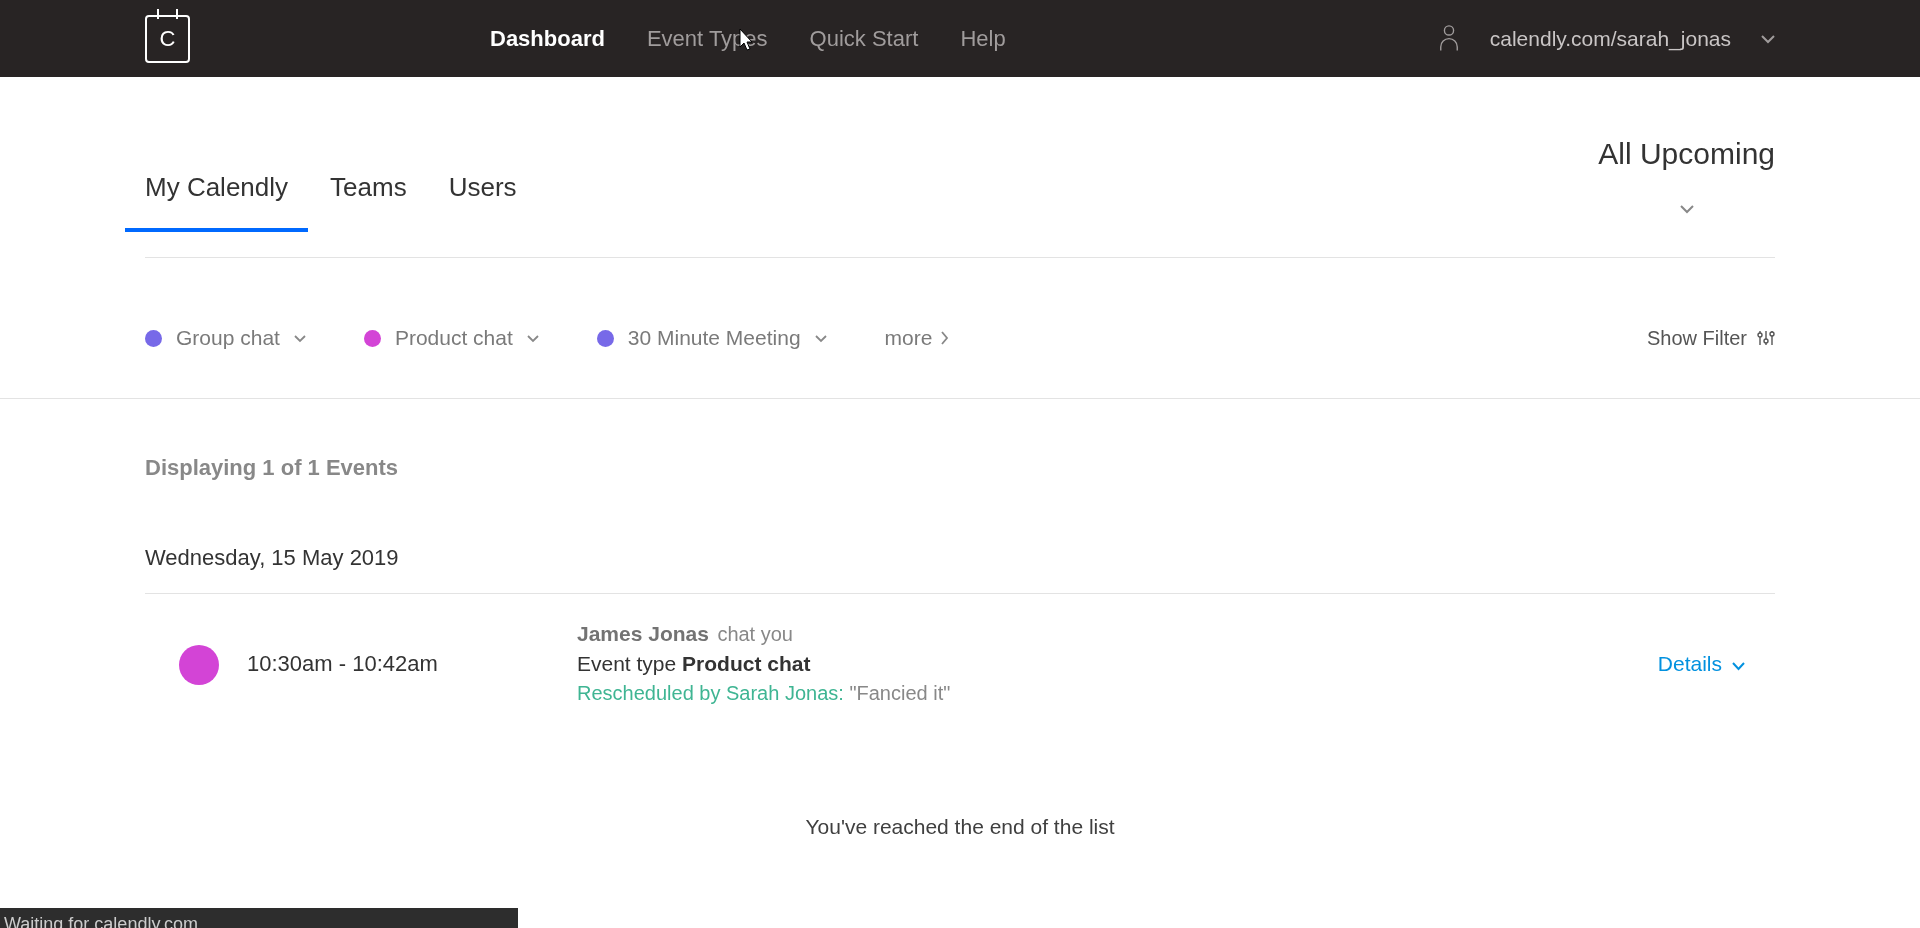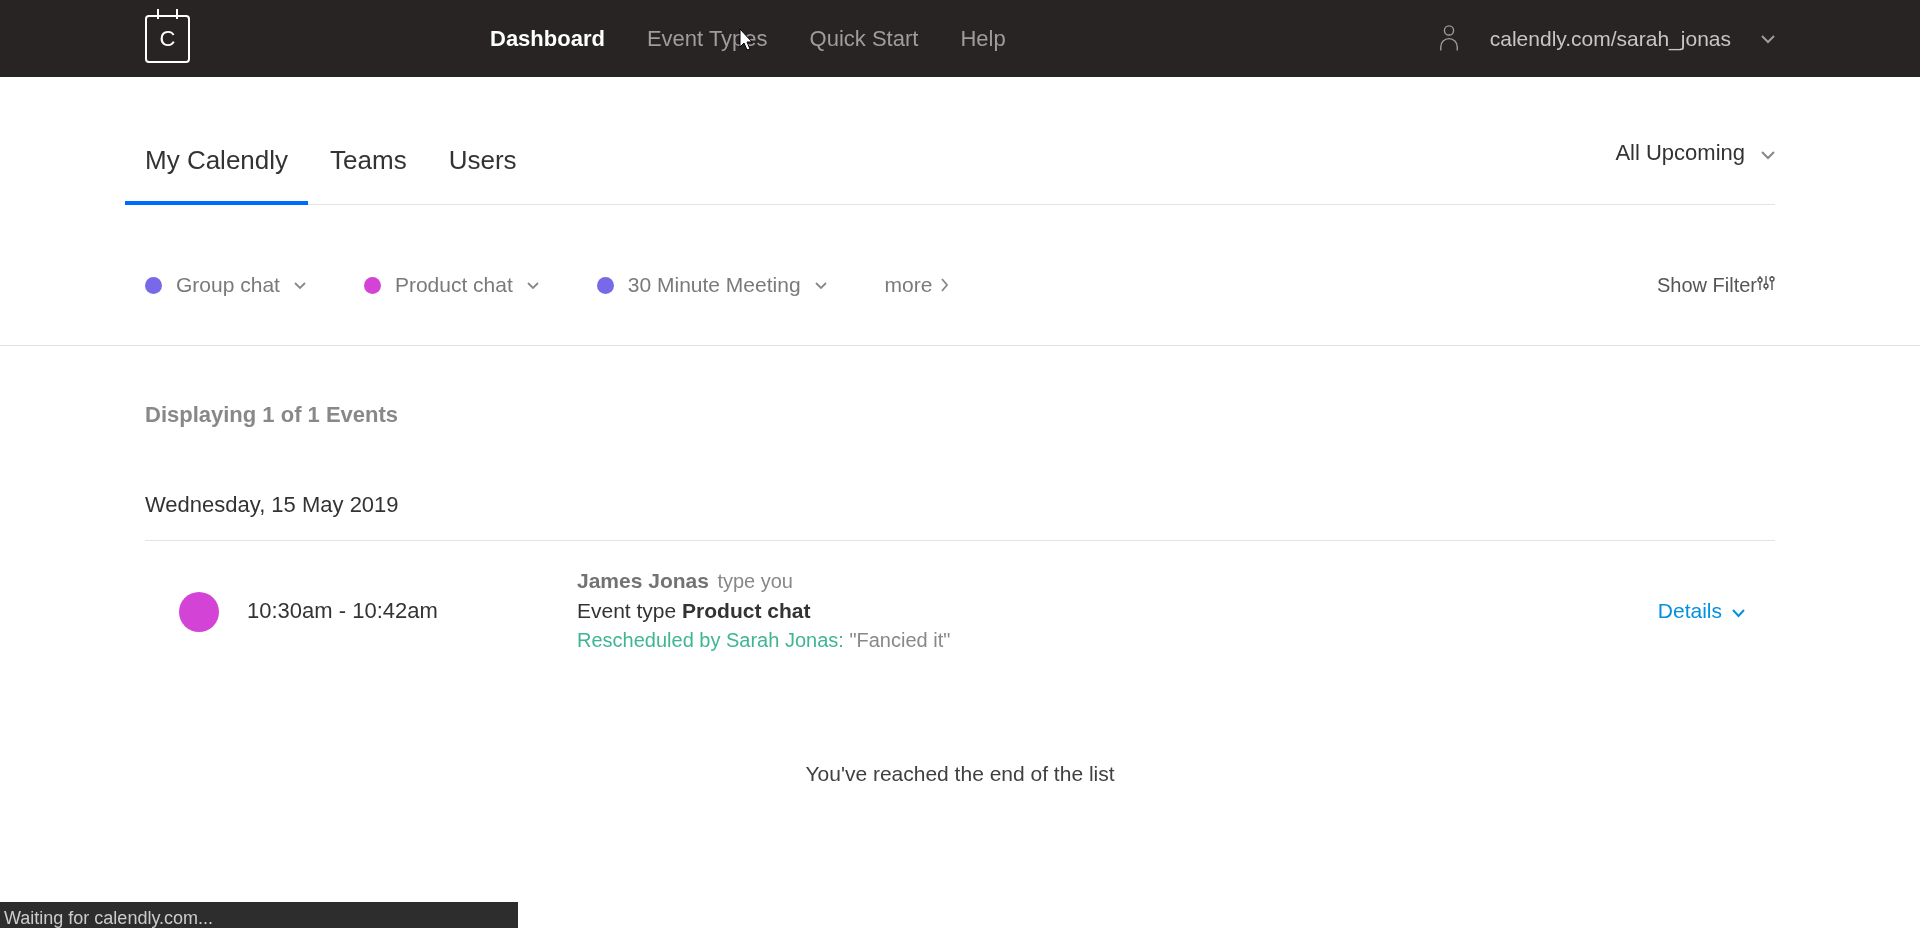--- a/index.html
+++ b/index.html
@@ -20,53 +20,53 @@
 .user-icon svg { stroke: #a09c9c; stroke-width:1.5; fill:none; }
 .user-url { color:#c9c5c5; font-size: 21px; }
 .chev-down { color:#a09c9c; font-size: 14px; }
 
 
 .content { padding: 0 145px; }
 .tabs-row { display:flex; align-items:center; padding-top: 68px; border-bottom: 1px solid #e3e3e3; position: relative; }
 .tab { font-size: 26px; color:#333; padding-bottom: 28px; margin-right: 42px; cursor:pointer; }
 .tab.active { position:relative; }
 .tab.active::after { content:""; position:absolute; left:-20px; right:-20px; bottom:-1px; height:4px; background:#0069ff; }
-.filter-dd { margin-left:auto; display:flex; align-items:center; gap:16px; font-size:22px; color:#333; padding-bottom: 28px; cursor:pointer; position:relative; top:-8px; }
+.filter-dd { margin-left:auto; display:flex; align-items:center; gap:16px; font-size:30px; color:#333; padding-bottom: 28px; cursor:pointer; position:relative; top:-8px;flex-direction:column; }
 
 
 .chips-row { display:flex; align-items:center; padding: 56px 0 48px 0; border-bottom: 1px solid #e3e3e3; margin: 12px -145px; padding-left:145px; padding-right:145px; }
 .chip { display:flex; align-items:center; gap:14px; margin-right: 58px; cursor:pointer; }
 .dot { width:17px; height:17px; border-radius:50%; }
 .dot.purple { background:#7769e8; }
 .dot.magenta { background:#d344d6; }
 .chip-label { color:#7a7a7a; font-size:21px; }
 .chip-chev { color:#888; font-size:13px; }
 .more-link { color:#7a7a7a; font-size:21px; display:flex; align-items:center; gap:8px; cursor:pointer; }
-.show-filter { margin-left:auto; color:#555; font-size:20px; display:flex; cursor:pointer; }
+.show-filter { margin-left:auto; color:#555; font-size:20px; display:flex; align-items:center; gap:10px; cursor:pointer; }
 .sliders-icon { width:18px; height:18px; }
 
 
 .display-count { color:#888; font-weight:700; font-size:22px; margin-top: 56px; }
 .date-header { font-size:22px; color:#333; margin-top: 64px; padding-bottom: 22px; border-bottom: 1px solid #e3e3e3; }
 .event-row { display:flex; align-items:center; padding-top: 28px; }
 .event-dot { width:40px; height:40px; border-radius:50%; background:#d344d6; margin-left: 34px; margin-right: 28px; margin-top: 2px; }
 .event-time { font-size:22px; color:#333; width: 330px; }
 .event-body { flex:1; }
 .invitee { color:#737373; font-weight:700; font-size:21px; }
 .withyou { color:#888; font-size:20px; margin-left:4px; }
 .etype-line { font-size:21px; color:#333; margin-top:6px; }
 .etype-bold { font-weight:700; }
 .resched { color:#3fb593; font-size:20px; margin-top:6px; }
 .resched .quote { color:#888; }
 .details-link { color:#0291df; font-size:21px; display:flex; align-items:center; gap:10px; cursor:pointer; margin-right: 30px; }
 
 .end-list { text-align:center; color:#404040; font-size:21px; margin-top: 110px; }
 
 
-.status-bar { position:absolute; left:0; bottom:0; background:#2d2d2d; color:#ccc; font-size:18px; padding: 6px 10px 0 4px; width: 518px; height: 26px; overflow:hidden; }
+.status-bar { position:absolute; left:0; bottom:0; background:#2d2d2d; color:#ccc; font-size:18px; padding: 6px 10px 0 4px; width: 518px; height: 20px; overflow:hidden; }
 
 .chev { display:inline-block; }
 
 
 .cursor { position:absolute; left: 733px; top: 27px; pointer-events:none; }
 .cursor svg { width:22px; height:26px; }
 </style>
 </head>
 <body>
 
@@ -158,21 +158,21 @@
   <div class="display-count">Displaying 1 of 1 Events</div>
 
   <div class="date-header">Wednesday, 15 May 2019</div>
 
   <div class="event-row">
     <div class="event-dot"></div>
     <div class="event-time">10:30am - 10:42am</div>
     <div class="event-body">
       <div>
         <span class="invitee">James Jonas</span>
-        <span class="withyou">type you</span>
+        <span class="withyou">chat you</span>
       </div>
       <div class="etype-line">
         <span>Event type</span>
         <span class="etype-bold">Product chat</span>
       </div>
       <div class="resched">
         <span>Rescheduled by Sarah Jonas:</span>
         <span class="quote">"Fancied it"</span>
       </div>
     </div>

